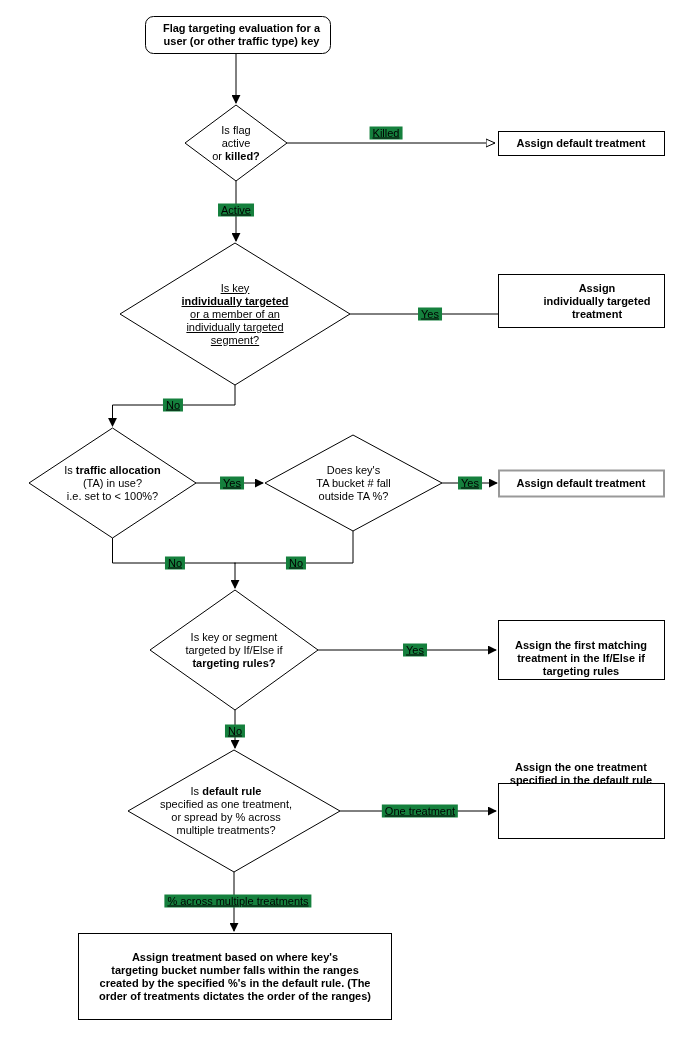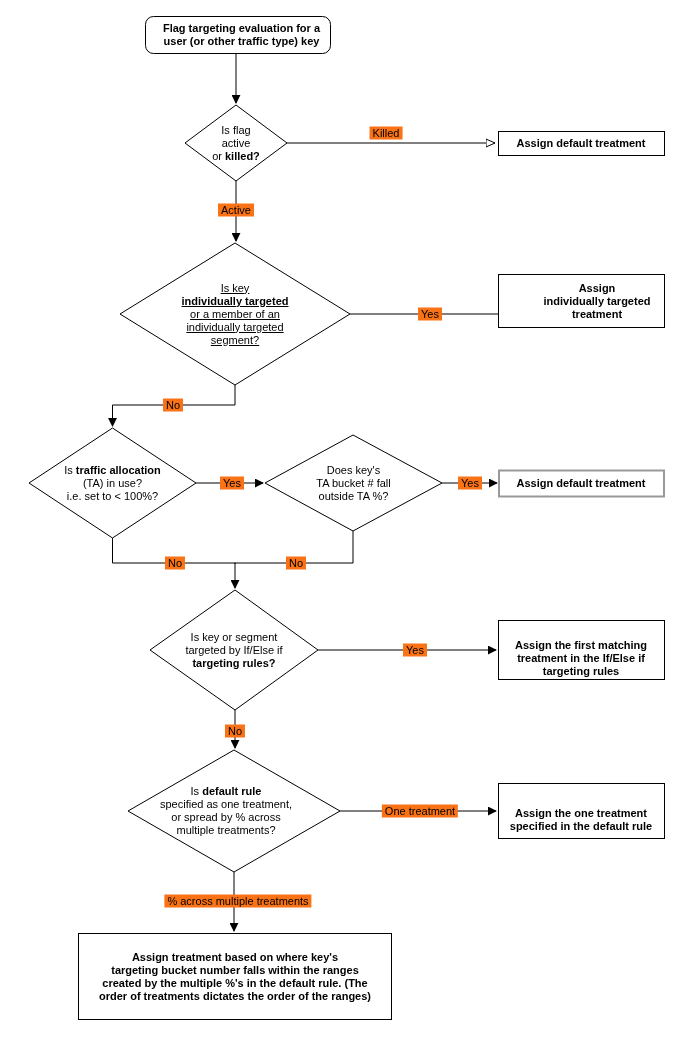--- a/index.html
+++ b/index.html
@@ -17,24 +17,25 @@
     display:flex;align-items:center;justify-content:center;
     text-align:center;
     font-size:11px;line-height:13px;
     pointer-events:none;
   }
   .node .txt{white-space:pre-line;}
   .b{font-weight:bold;}
   .elabel{
     position:absolute;
     transform:translate(-50%,-50%);
-    background:#f97316;
+    background:#15803d;
     padding:0 3px;
     font-size:11px;line-height:13px;
     white-space:nowrap;
+    text-decoration:underline;
   }
 </style>
 </head>
 <body>
 
 <div class="canvas">
 
   <svg width="691" height="1045" viewBox="0 0 691 1045">
     <defs>
       <marker id="arr" viewBox="0 0 10 10" refX="9" refY="5" markerWidth="9" markerHeight="9" orient="auto">
@@ -123,29 +124,29 @@
   <div class="node" style="left:498px;top:620px;width:166px;height:76px;">
     <span class="txt b">Assign the first matching
 treatment in the If/Else if
 targeting rules</span>
   </div>
 
   <div class="node" style="left:120px;top:750px;width:212px;height:122px;">
     <div class="txt"><span>Is </span><span class="b">default rule</span><br><span>specified as one treatment,</span><br><span>or spread by % across</span><br><span>multiple treatments?</span></div>
   </div>
 
-  <div class="node" style="left:498px;top:792px;width:166px;height:56px;">
+  <div class="node" style="left:498px;top:746px;width:166px;height:56px;">
     <span class="txt b">Assign the one treatment
 specified in the default rule</span>
   </div>
 
   <div class="node" style="left:78px;top:933px;width:314px;height:87px;">
     <span class="txt b">Assign treatment based on where key's
 targeting bucket number falls within the ranges
-created by the multiple %'s in the default rule. (The
+created by the specified %'s in the default rule. (The
 order of treatments dictates the order of the ranges)</span>
   </div>
 
   <div class="elabel" style="left:386px;top:133px;">Killed</div>
   <div class="elabel" style="left:236px;top:210px;">Active</div>
   <div class="elabel" style="left:430px;top:314px;">Yes</div>
   <div class="elabel" style="left:173px;top:405px;">No</div>
   <div class="elabel" style="left:232px;top:483px;">Yes</div>
   <div class="elabel" style="left:470px;top:483px;">Yes</div>
   <div class="elabel" style="left:175px;top:563px;">No</div>

